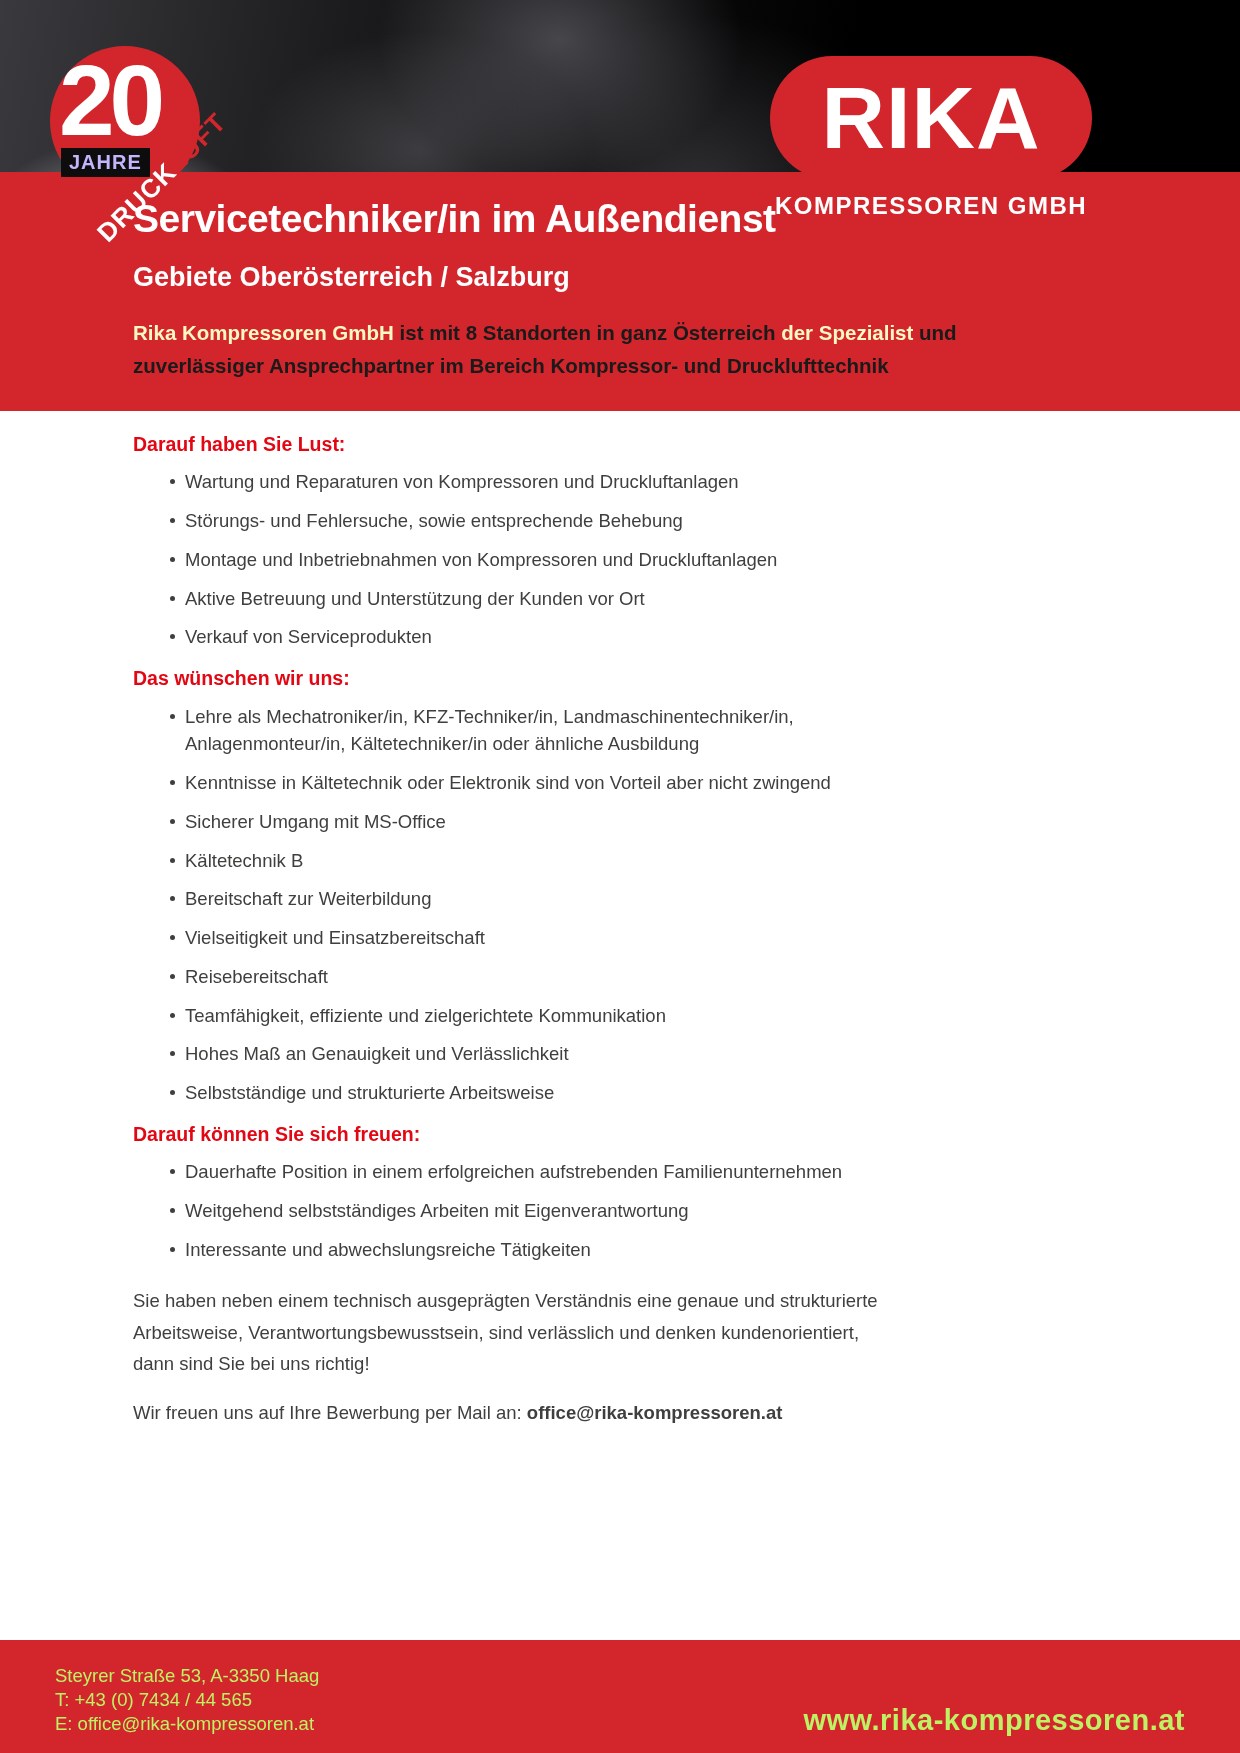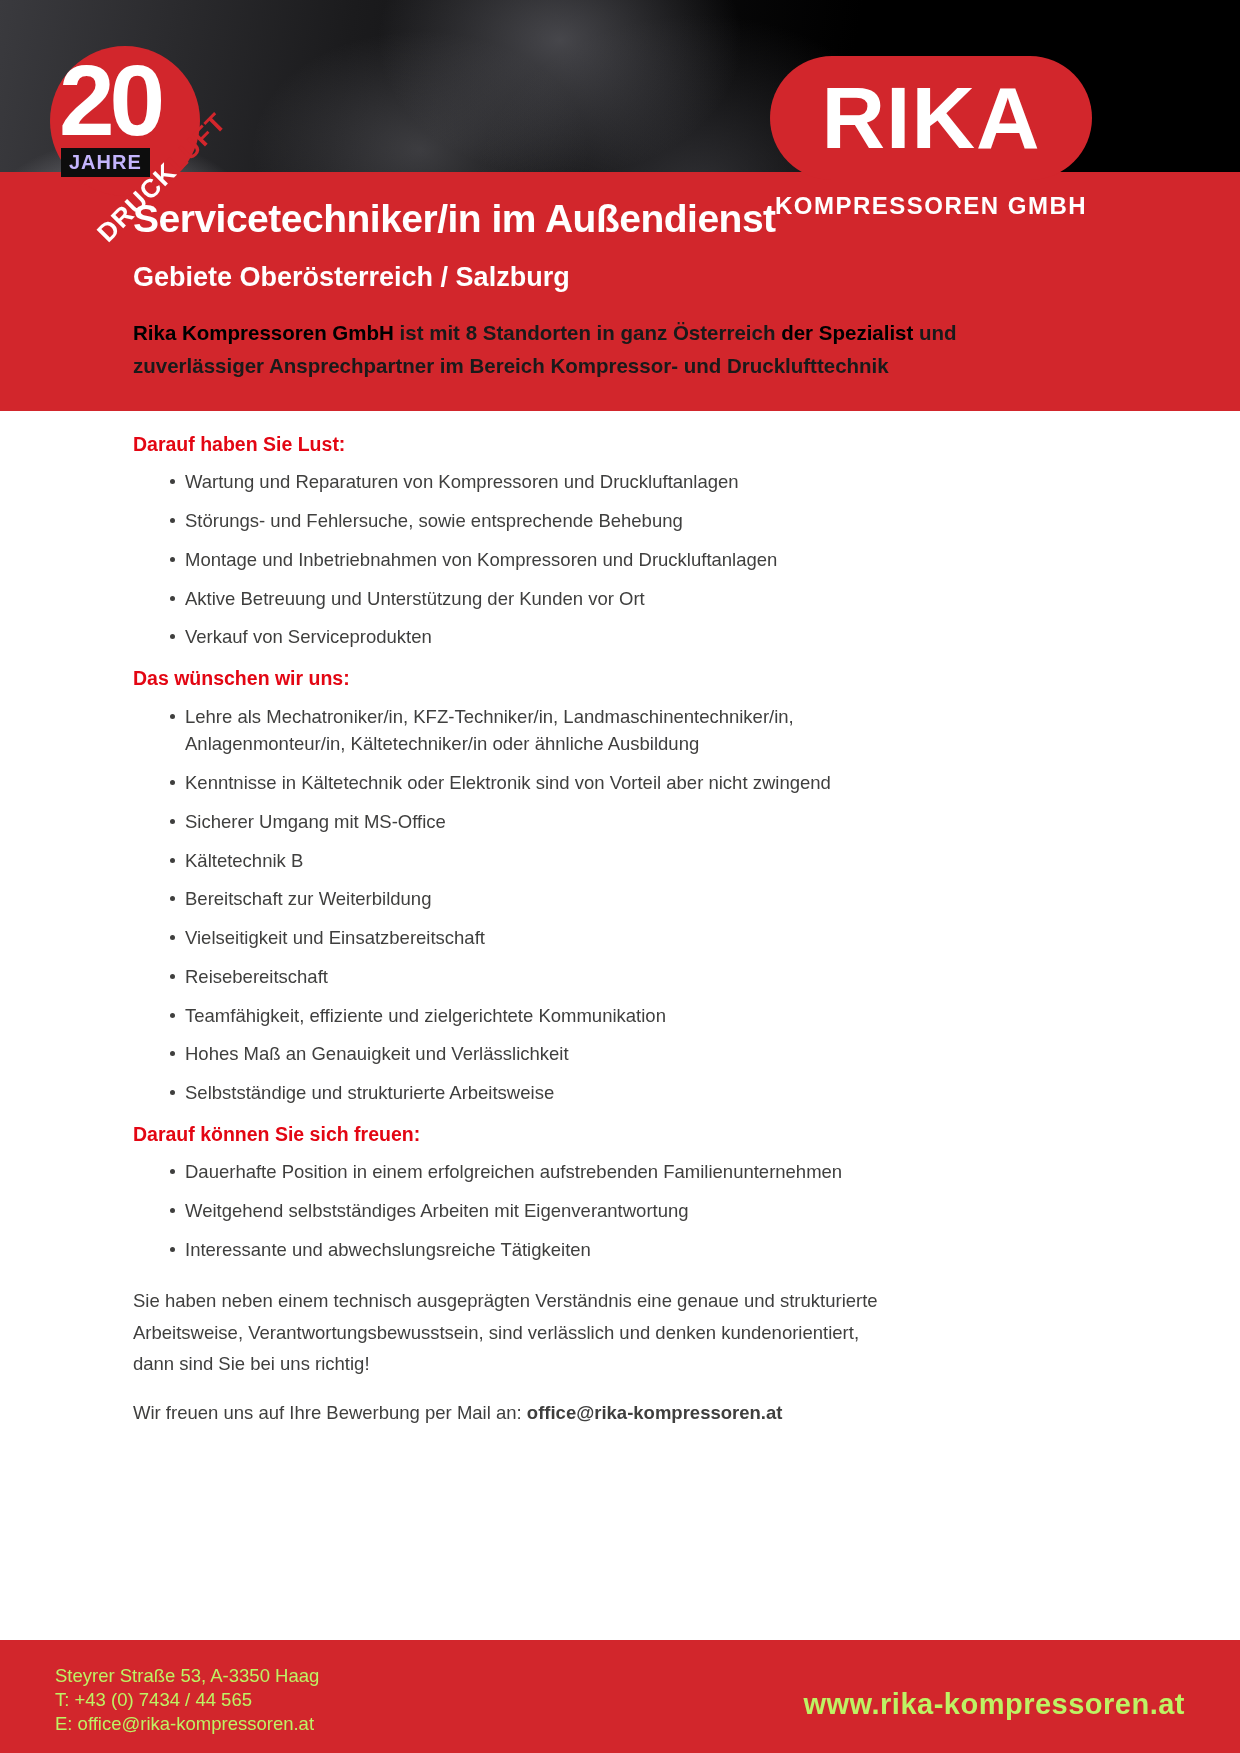--- a/index.html
+++ b/index.html
@@ -43,21 +43,21 @@
   .logo-text{font-size:88px;font-weight:800;color:#fff;letter-spacing:1px;line-height:1;}
   .logo-sub{margin-top:12px;text-align:center;font-size:24px;font-weight:700;color:#fff;
     letter-spacing:1.5px;white-space:nowrap;}
 
   
   .band{height:239px;flex:none;background:var(--band-red,#d2262c);padding:24px 120px 0 133px;}
   .band-title{margin:0;color:#fff;font-size:39px;font-weight:800;letter-spacing:-0.5px;line-height:1.2;}
   .band-subtitle{margin:18px 0 0;color:#fff;font-size:27px;font-weight:700;line-height:1.2;}
   .band-intro{margin:24px 0 0;font-size:20.5px;font-weight:700;line-height:1.6;
     color:var(--dark-text,#1a1a1a);white-space:pre-line;max-width:900px;}
-  .seg-white{color:#000000;}
+  .seg-white{color:#fef9c3;}
 
   
   .body{flex:1;padding:22px 120px 0 133px;}
   .sec{margin-top:16px;}
   .sec:first-child{margin-top:0;}
   .sec-heading{margin:0 0 12px;color:var(--heading-red,#e30613);font-size:19.5px;font-weight:700;line-height:1.2;}
   ul.bullets{list-style:none;margin:0;padding:0;}
   ul.bullets li{position:relative;padding-left:52px;margin-bottom:11px;max-width:900px;
     font-size:18.5px;line-height:1.5;color:var(--body-text,#3f3f3e);white-space:pre-line;}
   ul.bullets li::before{content:"";position:absolute;left:37px;top:11px;width:5px;height:5px;
@@ -65,21 +65,21 @@
   .b{font-weight:700;}
   .closing{margin:22px 0 0;font-size:18.5px;line-height:1.68;color:var(--body-text,#3f3f3e);
     white-space:pre-line;max-width:950px;}
   .apply{margin:20px 0 0;font-size:18.5px;line-height:1.5;color:var(--body-text,#3f3f3e);}
   .apply .email{font-weight:700;}
 
   
   .footer{height:113px;flex:none;background:var(--band-red,#d2262c);position:relative;
     color:#bef264;padding:24px 55px 0 55px;}
   .footer-line{font-size:18.5px;line-height:1.3;}
-  .footer-site{position:absolute;right:55px;bottom:32px;font-size:29px;font-weight:800;letter-spacing:0.5px;}
+  .footer-site{position:absolute;right:55px;bottom:16px;font-size:29px;font-weight:800;letter-spacing:0.5px;}
 </style>
 </head>
 <body>
 
 <div class="page">
 
   <div class="header">
     <div class="photo"></div>
 
     <div class="badge">

